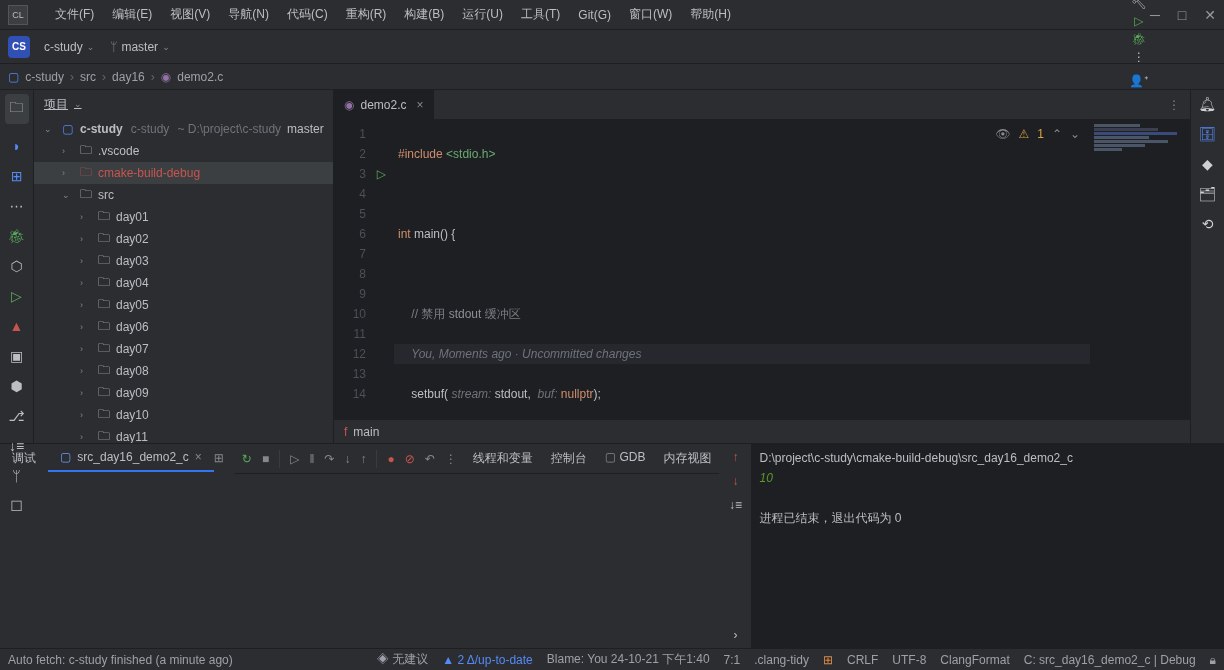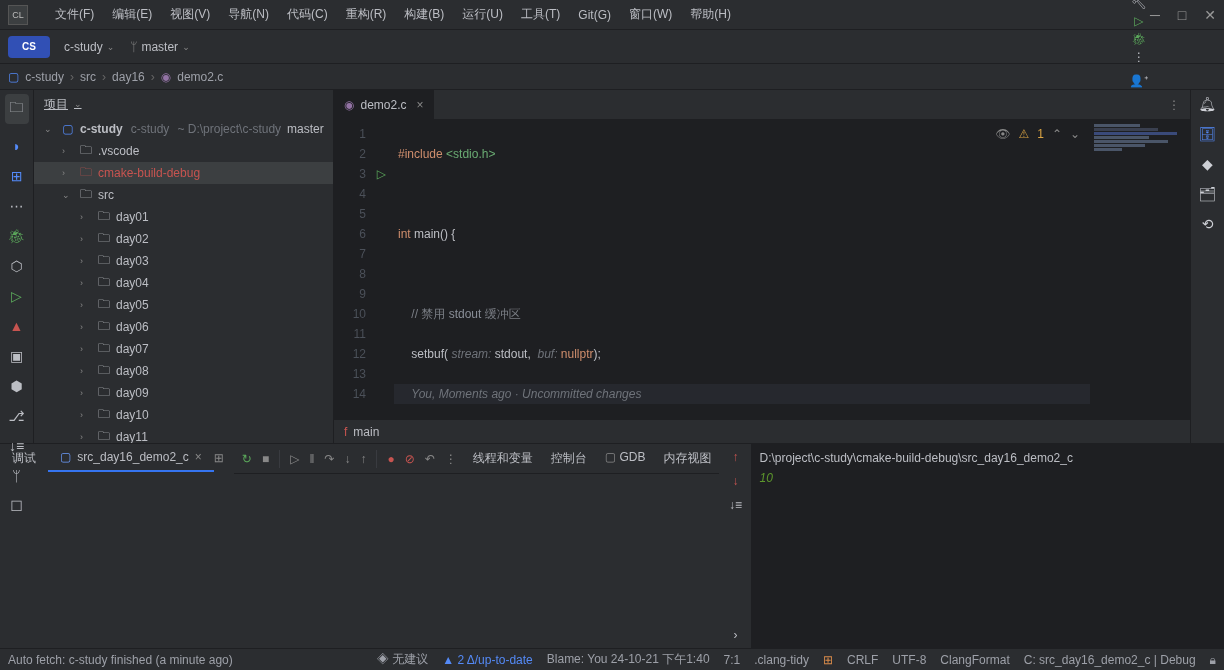--- a/index.html
+++ b/index.html
@@ -3,21 +3,21 @@
 <meta charset="utf-8">
 <style>
 *{margin:0;padding:0;box-sizing:border-box;font-family:"Segoe UI",Arial,sans-serif;font-size:12px;}
 body{background:#2b2d30;color:#bcbec4;width:1224px;height:670px;overflow:hidden;}
 .menubar{height:30px;background:#2b2d30;display:flex;align-items:center;padding:0 8px;border-bottom:1px solid #1e1f22;}
 .menubar .logo{width:20px;height:20px;background:#3c3f41;border:1px solid #555;display:flex;align-items:center;justify-content:center;font-size:9px;margin-right:18px;color:#bbb;}
 .menubar .menu-item{padding:0 9px;cursor:pointer;color:#bcbec4;}
 .win-controls{margin-left:auto;display:flex;gap:18px;}
 .win-controls span{color:#999;cursor:pointer;font-size:14px;}
 .toolbar{height:34px;background:#2b2d30;display:flex;align-items:center;padding:0 8px;border-bottom:1px solid #1e1f22;}
-.proj-chip{background:#3150b5;color:#fff;width:42px;height:22px;border-radius:4px;display:flex;align-items:center;justify-content:center;font-size:10px;font-weight:bold;margin-right:6px;}
+.proj-chip{background:#3150b5;color:#fff;width:22px;height:22px;border-radius:4px;display:flex;align-items:center;justify-content:center;font-size:10px;font-weight:bold;margin-right:6px;}
 .tb-btn{padding:3px 8px;display:flex;align-items:center;gap:4px;color:#bcbec4;cursor:pointer;border-radius:4px;}
 .tb-btn .chev{font-size:9px;color:#888;}
 .branch-icon{color:#888;}
 .toolbar-right{margin-left:auto;display:flex;align-items:center;gap:4px;flex-direction:column;}
 .file-icon-sm{color:#6b9bfa;}
 .run-icon{color:#5ba85b;}
 .bug-icon{color:#5ba85b;}
 .hammer-icon{color:#bcbec4;}
 .more-icon{color:#bcbec4;}
 .breadcrumb{height:26px;background:#2b2d30;display:flex;align-items:center;padding:0 8px;gap:6px;color:#9da0a8;border-bottom:1px solid #1e1f22;}
@@ -305,22 +305,22 @@
           <div class="ln"></div>
           <div class="ln"></div>
           <div class="ln"></div>
       </div>
       <div class="code">
 <div class="line"><span class="kw">#include</span> <span class="inc">&lt;stdio.h&gt;</span></div>
 <div class="line"></div>
 <div class="line"><span class="kw">int</span> <span class="fn">main</span>() {</div>
 <div class="line"></div>
 <div class="line">    <span class="cmt">// 禁用 </span><span class="cmt" style="color:#8a8f98">stdout</span><span class="cmt"> 缓冲区</span></div>
+<div class="line hl">    <span class="blame">You, Moments ago · Uncommitted changes</span></div>
 <div class="line">    <span class="fn">setbuf</span>( <span class="param">stream:</span> <span class="fn">stdout</span>,  <span class="param">buf:</span> <span class="kw">nullptr</span>);</div>
-<div class="line hl">    <span class="blame">You, Moments ago · Uncommitted changes</span></div>
 
 
 
 
 
 
 
         <div class="editor-overlay">
           <span>👁</span>
           <span style="color:#d9a343">⚠</span><span style="color:#d9a343">1</span>
@@ -388,20 +388,21 @@
     <div class="debug-left">
       <span style="color:#c75450">↑</span>
       <span style="color:#c75450">↓</span>
       <span>↓≡</span>
       <span style="margin-top:auto;padding-bottom:6px">›</span>
     </div>
     <div class="console">
 <div class="path">D:\project\c-study\cmake-build-debug\src_day16_demo2_c</div>
 <div class="ok">10</div>
 <div style="height:20px"></div>
+<div>进程已结束，退出代码为 0</div>
     </div>
   </div>
 </div>
 
 <div class="statusbar">
   <span>Auto fetch: c-study finished (a minute ago)</span>
   <div class="sb-right">
     <span>◈ <span>无建议</span></span>
     <span class="sb-badge">▲ <span>2 Δ/up-to-date</span></span>
     <span>Blame: You 24-10-21 下午1:40</span>

